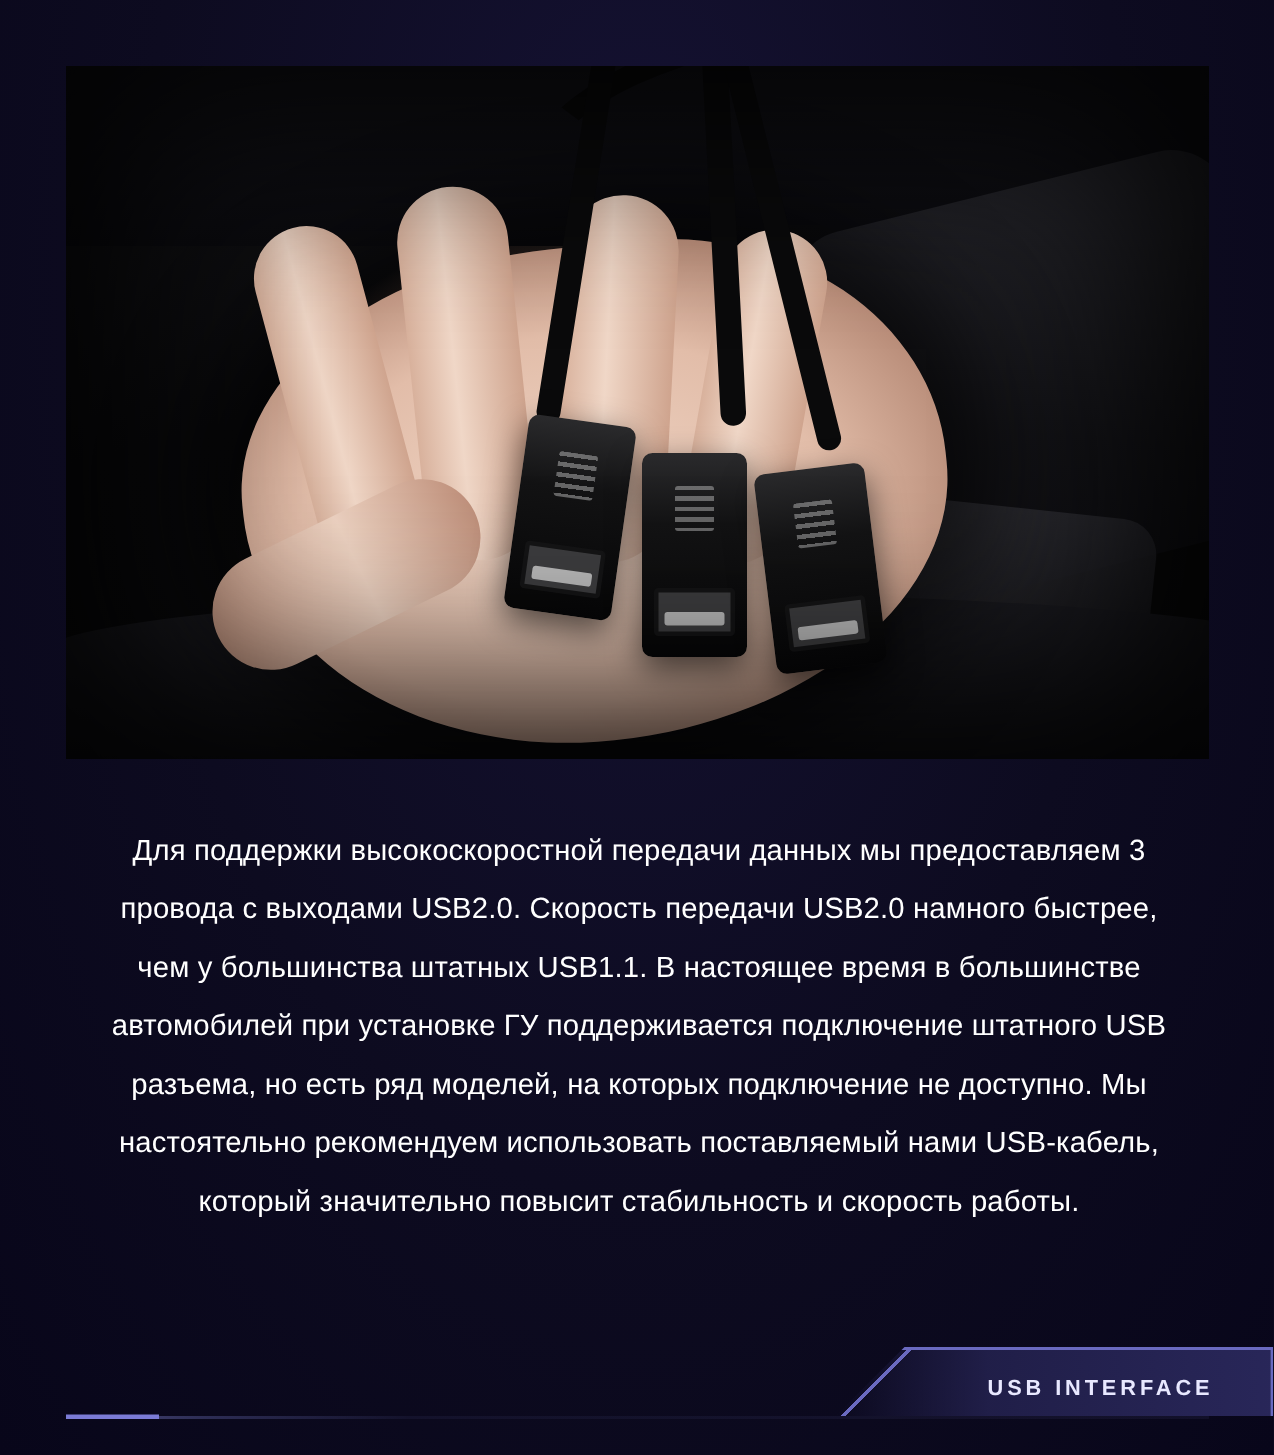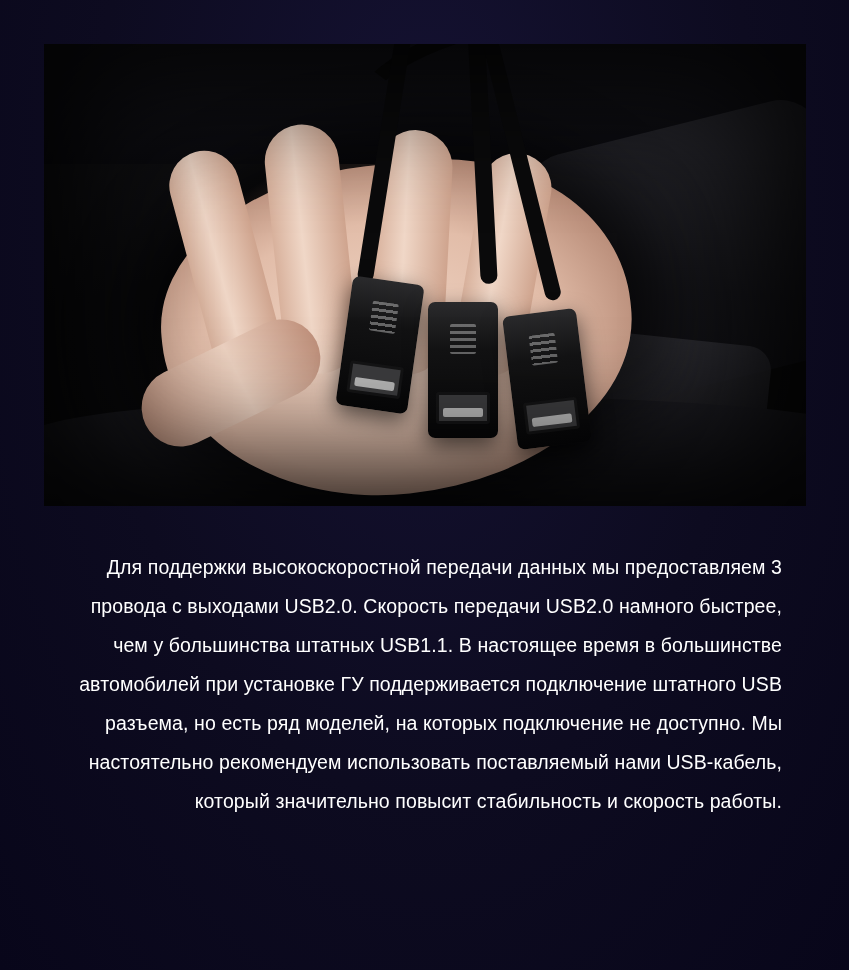--- a/index.html
+++ b/index.html
@@ -166,21 +166,21 @@
   
   .copy {
     position: absolute;
     left: 70px;
     top: 548px;
     width: 712px;
     color: #ffffff;
     font-size: 19.5px;
     line-height: 39px;
     letter-spacing: 0.1px;
-    text-align: right;
+    text-align: center;
   }
 
   
   .footer {
     position: absolute;
     left: 0;
     bottom: 0;
     width: 849px;
     height: 76px;
   }
@@ -265,14 +265,20 @@
         <div class="mark"></div>
         <div class="port"></div>
       </div>
 
       <div class="photo-vignette"></div>
     </div>
   </div>
 
   <div class="copy">Для поддержки высокоскоростной передачи данных мы предоставляем 3 провода с выходами USB2.0. Скорость передачи USB2.0 намного быстрее, чем у большинства штатных USB1.1. В настоящее время в большинстве автомобилей при установке ГУ поддерживается подключение штатного USB разъема, но есть ряд моделей, на которых подключение не доступно. Мы настоятельно рекомендуем использовать поставляемый нами USB-кабель, который значительно повысит стабильность и скорость работы.</div>
 
+  <div class="footer">
+    <div class="footer-line"></div>
+    <div class="footer-accent"></div>
+    <div class="footer-panel"></div>
+    <div class="footer-label">USB INTERFACE</div>
+  </div>
 
 </div>
 
 </body></html>

